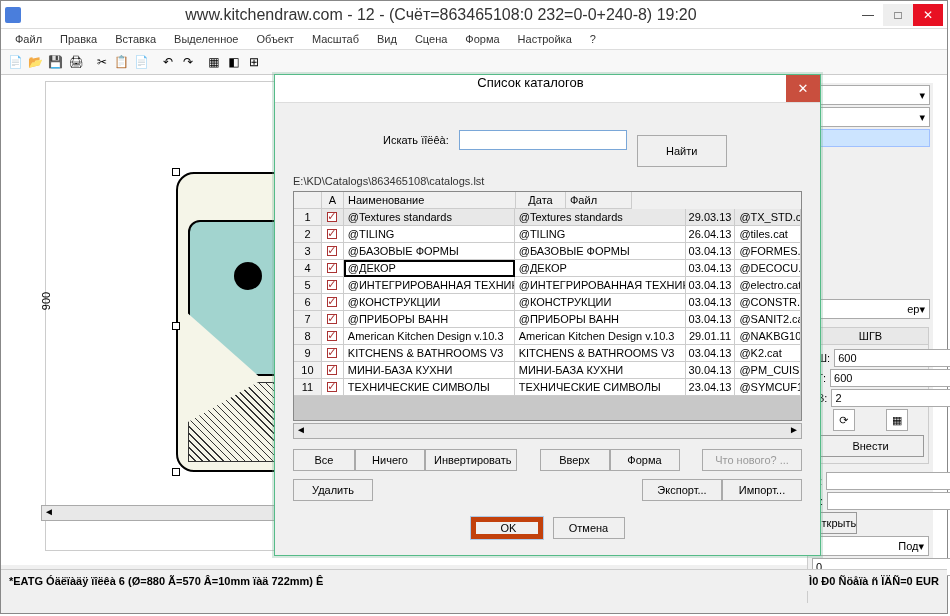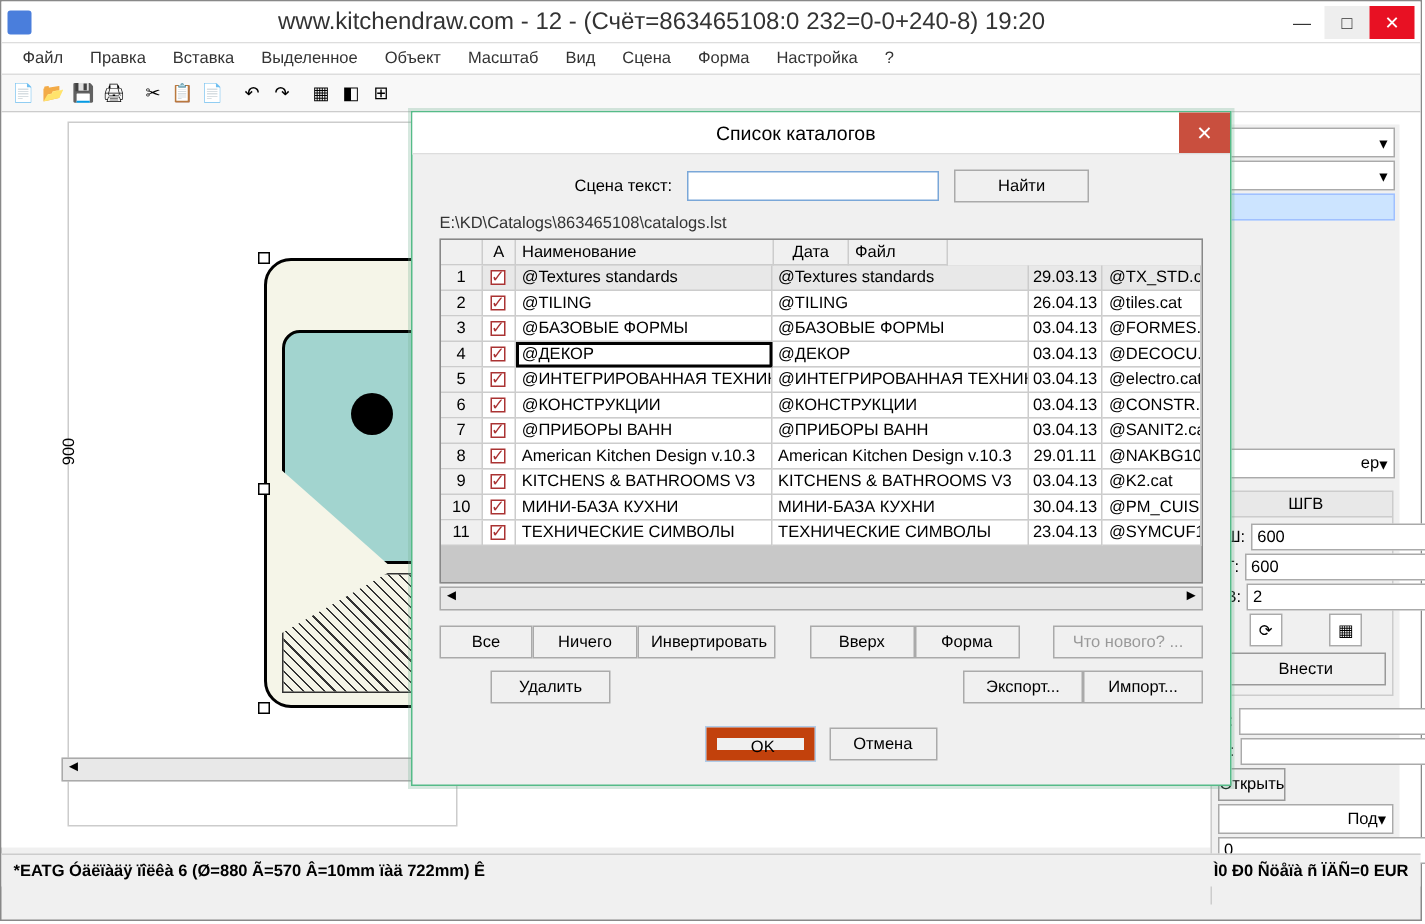--- a/index.html
+++ b/index.html
@@ -39,28 +39,28 @@
 .rp-group-title { text-align: center; font-size: 11px; padding: 2px; background: #e8e8e8; margin: -4px -4px 4px -4px; border-bottom: 1px solid #ccc; }
 .rp-row { display: flex; align-items: center; gap: 4px; margin: 2px 0; }
 .rp-row label { width: 18px; text-align: right; }
 .rp-row input { flex: 1; border: 1px solid #aaa; padding: 1px 3px; background: #fff; height: 18px; }
 .rp-btn { width: 100%; height: 22px; border: 1px solid #999; background: #f0f0f0; margin: 2px 0; }
 .rp-ico-row { display: flex; justify-content: space-around; margin: 2px 0; }
 .rp-ico-row span { width: 22px; height: 22px; border: 1px solid #aaa; display: inline-flex; align-items: center; justify-content: center; background: #fff; }
 
 
 .dialog { position: absolute; left: 274px; top: 74px; width: 547px; background: #f0f0f0; border: 1px solid #5b8; box-shadow: 0 0 0 2px rgba(120,180,150,.3); z-index: 10; }
-.dialog .dtitle { background: #fff; height: 28px; display: flex; align-items: center; border-bottom: 1px solid #ddd; }
+.dialog .dtitle { background: #fff; height: 28px; display: flex; align-items: flex-start; border-bottom: 1px solid #ddd; }
 .dialog .dtitle span { flex: 1; text-align: center; font-size: 13px; }
 .dialog .dtitle .close { width: 34px; height: 100%; background: #c94f3e; color: #fff; display: flex; align-items: center; justify-content: center; font-size: 13px; }
 
 .dialog .search-row { display: flex; align-items: center; gap: 10px; padding: 10px 18px 6px; }
 .dialog .search-row label { margin-left: 90px; }
 .dialog .search-row input { width: 168px; height: 20px; border: 1px solid #7aa7d8; padding: 1px 3px; }
-.dialog .search-row button { width: 90px; height: 22px; border: 1px solid #aaa; background: #f0f0f0; }
+.dialog .search-row button { width: 90px; height: 32px; border: 1px solid #aaa; background: #f0f0f0; margin-top: 22px; }
 
 .dialog .path { padding: 2px 18px; color: #333; }
 
 .grid { margin: 2px 18px; border: 1px solid #888; background: #c8c8c8; height: 230px; overflow: hidden; position: relative; }
 .grid-head, .grid-row { display: flex; background: #fff; }
 .grid-head { background: #f0f0f0; }
 .grid-head div, .grid-row div { border-right: 1px solid #ccc; border-bottom: 1px solid #ccc; padding: 1px 4px; height: 17px; overflow: hidden; white-space: nowrap; display: flex; align-items: center; }
 .col-n { width: 28px; text-align: center; justify-content: center; background: #f0f0f0; }
 .col-a { width: 22px; justify-content: center; }
 .col-name { width: 172px; }
@@ -74,21 +74,21 @@
 
 .dialog .hscroll { margin: 2px 18px 6px; height: 16px; border: 1px solid #aaa; background: #e8e8e8; position: relative; }
 .dialog .hscroll::before { content: '◄'; position: absolute; left: 2px; top: 0; font-size: 10px; }
 .dialog .hscroll::after { content: '►'; position: absolute; right: 2px; top: 0; font-size: 10px; }
 
 .dialog .btn-row { display: flex; gap: 0; padding: 4px 18px; }
 .dialog .btn-row button { height: 22px; border: 1px solid #aaa; background: #f0f0f0; padding: 0 8px; }
 .dialog .btn-row .grow { flex: 1; }
 .dialog .btn-row.main { justify-content: center; gap: 10px; padding: 12px 18px 16px; }
 .dialog .btn-row.main button { width: 72px; }
-.dialog .btn-row.main .ok { border: 7px solid #c2410c; box-shadow: 0 0 0 1px rgba(74,144,217,.4); padding-left: 12px; }
+.dialog .btn-row.main .ok { border: 5px solid #c2410c; box-shadow: 0 0 0 1px rgba(74,144,217,.4); padding-left: 12px; }
 .dialog button:disabled { color: #999; }
 
 .statusbar { position: absolute; bottom: 22px; left: 0; right: 0; height: 22px; background: #f0f0f0; border-top: 1px solid #ccc; display: flex; align-items: center; padding: 0 8px; justify-content: space-between; font-size: 11px; font-weight: bold; }
 .hscroll-main { position: absolute; bottom: 44px; left: 40px; width: 680px; height: 16px; border: 1px solid #aaa; background: #e8e8e8; }
 .hscroll-main::before { content: '◄'; position: absolute; left: 2px; font-size: 10px; }
 .hscroll-main::after { content: '►'; position: absolute; right: 2px; font-size: 10px; }
 .view-canvas-bottom { position: absolute; bottom: 44px; right: 144px; width: 80px; height: 76px; border: 1px solid #ccc; }
 </style>
 </head>
 <body>
@@ -207,21 +207,21 @@
   </div>
 </div>
 
 <div class="dialog">
   <div class="dtitle">
     <span>Список каталогов</span>
     <div class="close">✕</div>
   </div>
 
   <div class="search-row">
-    <label>Сцена текст:</label>
+    <label>Искать ïîëêà:</label>
     <input value="" style="">
     <button>Найти</button>
   </div>
 
   <div class="path">E:\KD\Catalogs\863465108\catalogs.lst</div>
 
   <div class="grid">
     <div class="grid-head">
       <div class="col-n"></div>
       <div class="col-a">А</div>
@@ -350,21 +350,21 @@
     <button style="width:70px;">Ничего</button>
     <button style="width:92px;">Инвертировать</button>
     <div class="grow"></div>
     <button style="width:70px;">Вверх</button>
     <button style="width:70px;">Форма</button>
     <div class="grow"></div>
     <button disabled="" style="width:100px;">Что нового? ...</button>
   </div>
 
   <div class="btn-row">
-    <button style="width:80px;margin-left:34px;">Удалить</button>
+    <button style="width:80px;">Удалить</button>
     <div class="grow"></div>
     <button style="width:80px;">Экспорт...</button>
     <button style="width:80px;">Импорт...</button>
   </div>
 
   <div class="btn-row main">
     <button class="ok">OK</button>
     <button>Отмена</button>
   </div>
 </div>

